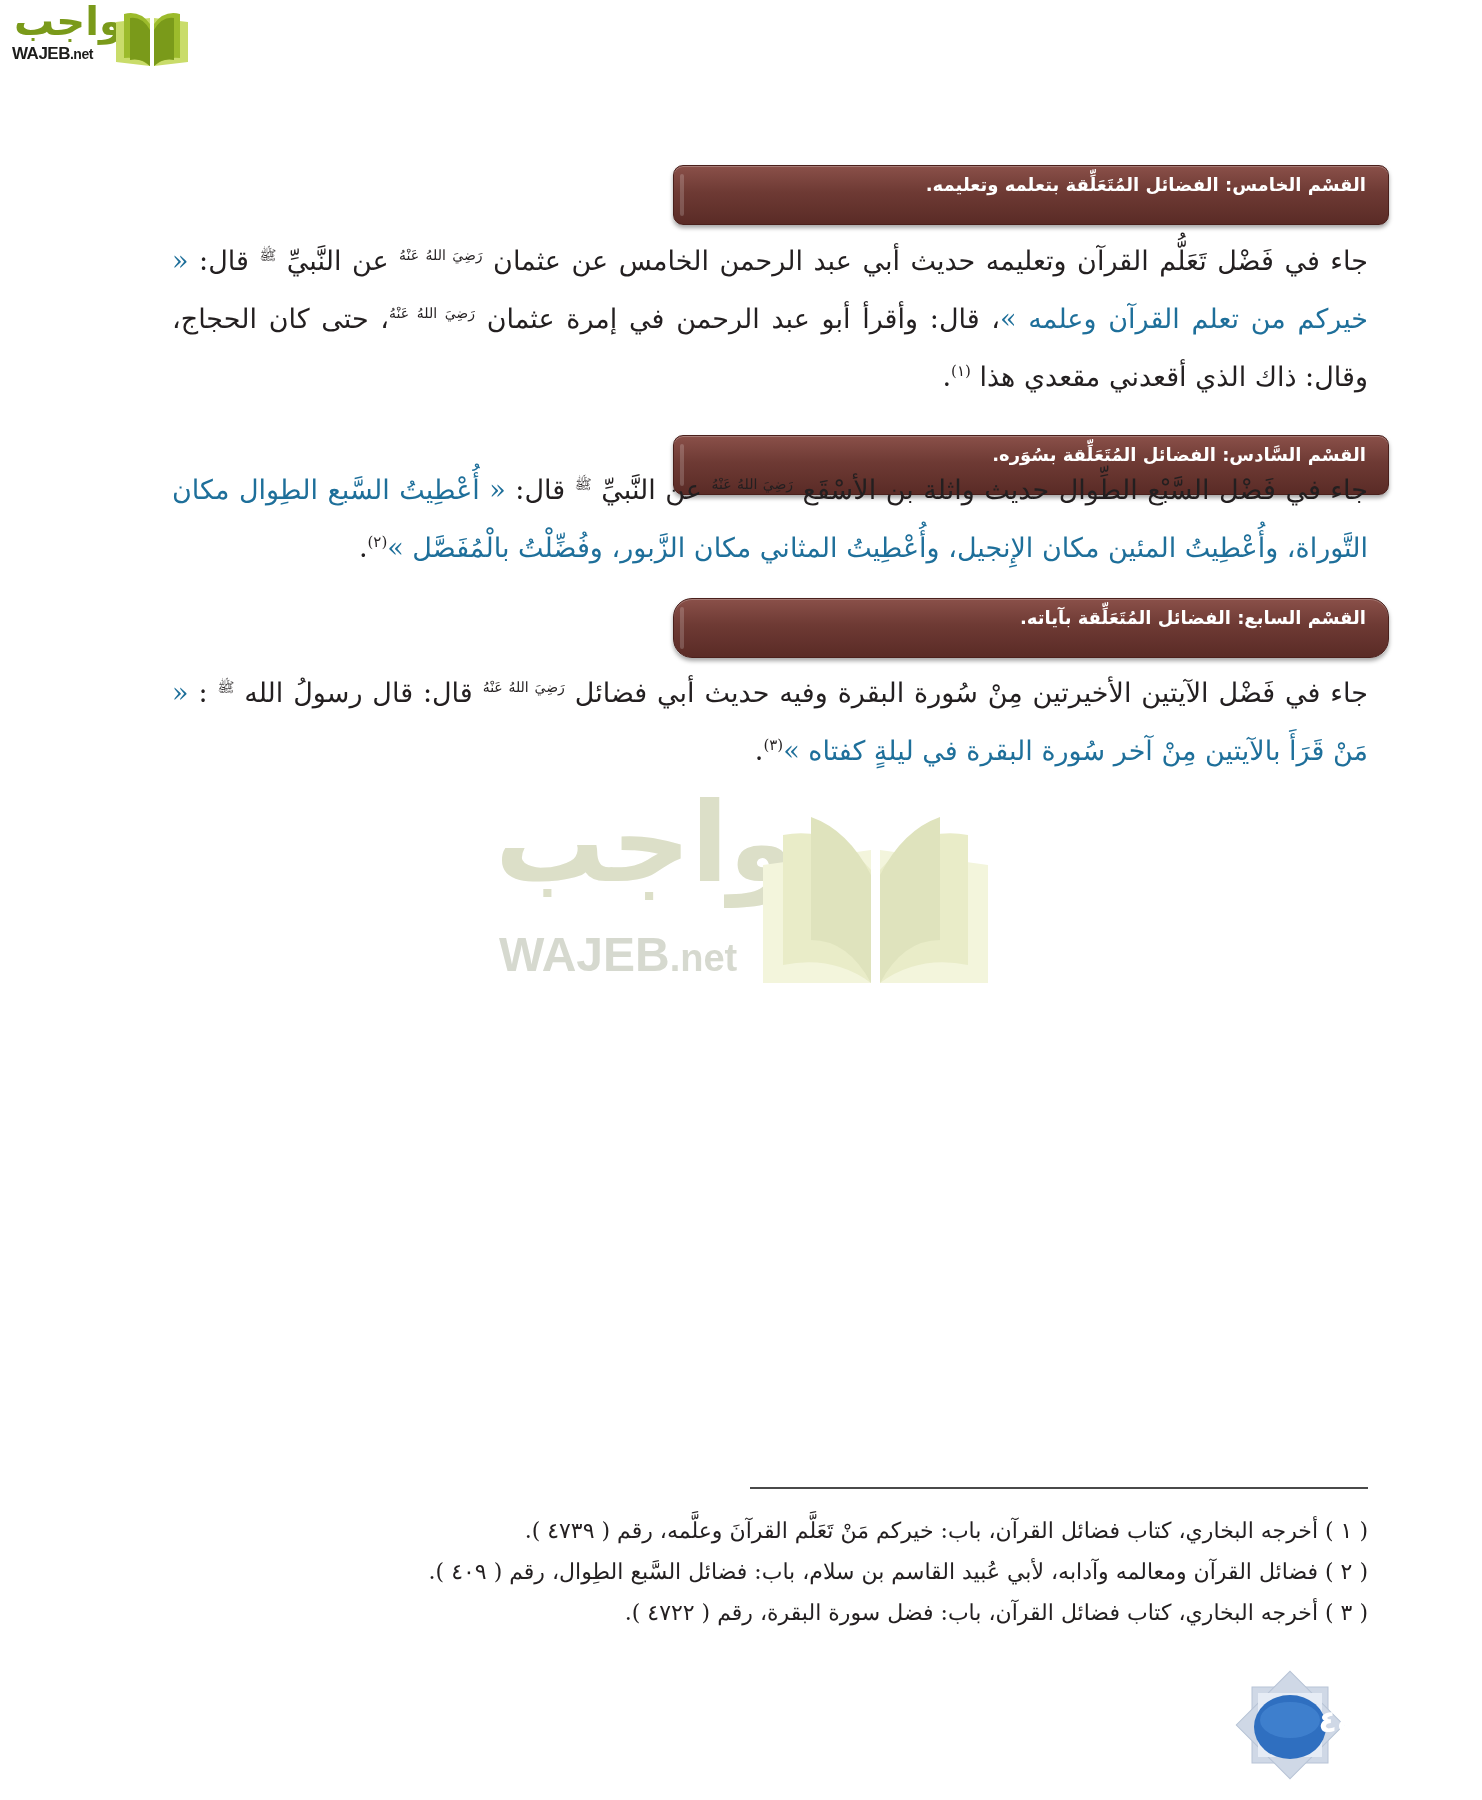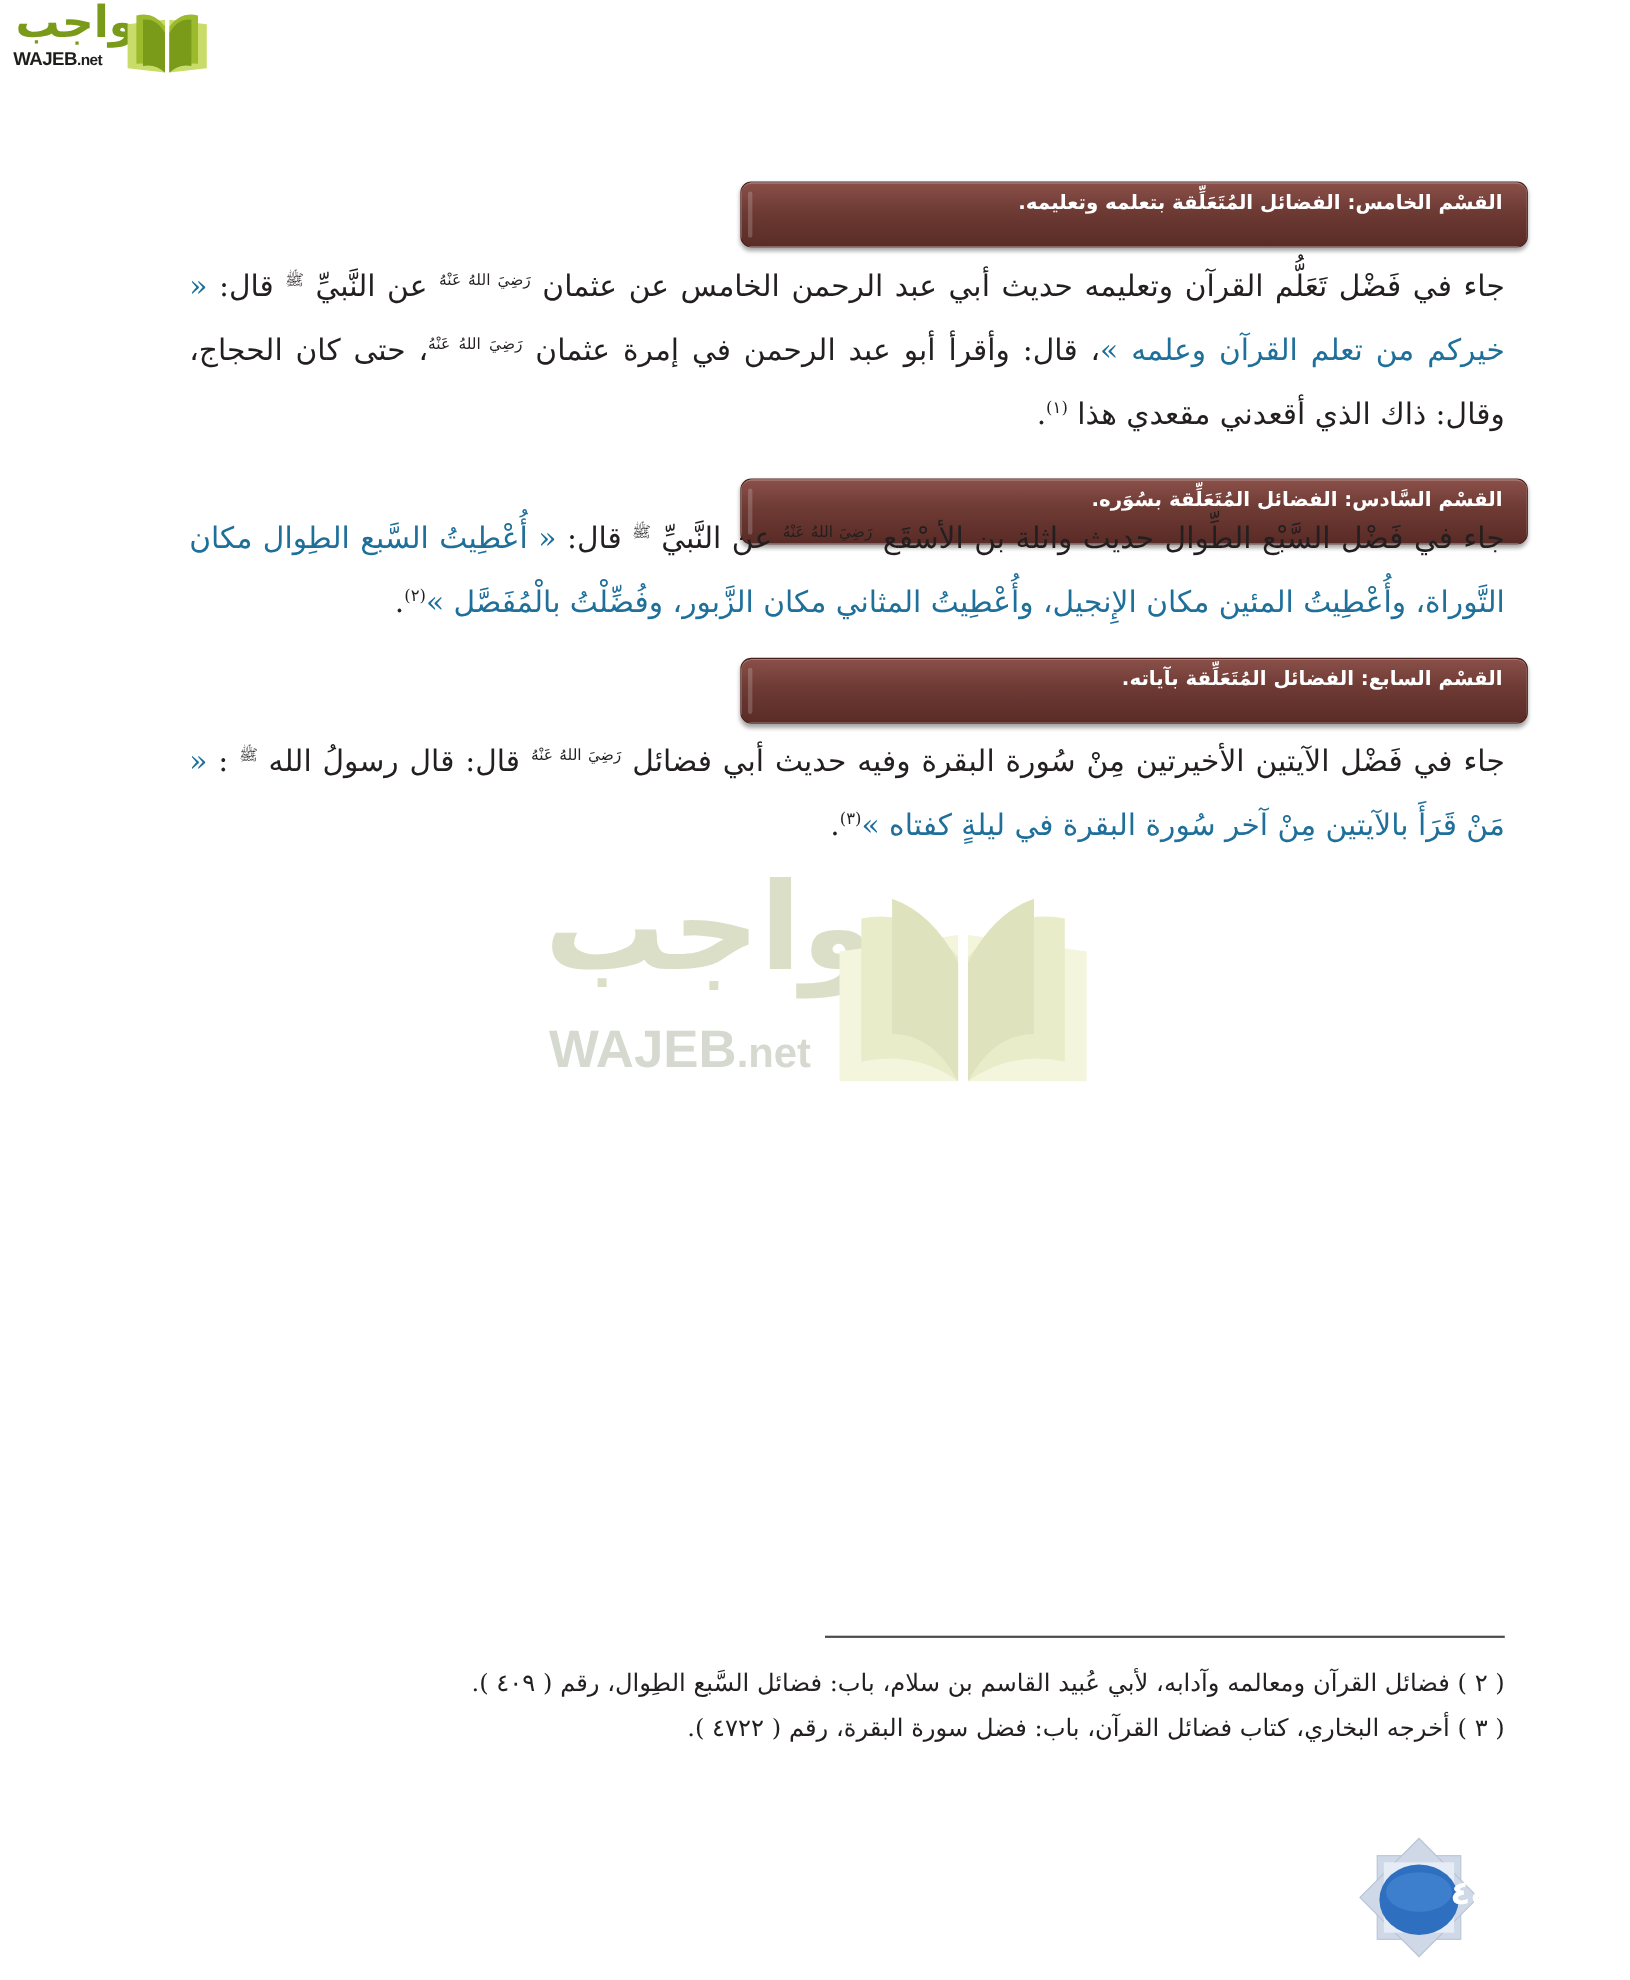--- a/index.html
+++ b/index.html
@@ -80,21 +80,21 @@
 </div>
 <div class="para" style="top:461px;">
   <span>جاء في فَضْل السَّبْع الطِّوال  حديث واثلة بن الأسْقَع</span>
   <span class="honor">رَضِيَ اللهُ عَنْهُ</span>
   <span>عن النَّبيِّ</span>
   <span class="honor">ﷺ</span>
   <span>قال:</span>
   <span class="quote">« أُعْطِيتُ السَّبع الطِوال مكان التَّوراة، وأُعْطِيتُ المئين مكان الإِنجيل، وأُعْطِيتُ المثاني مكان الزَّبور، وفُضِّلْتُ بالْمُفَصَّل »</span><span class="sup">(٢)</span><span>.</span>
 </div>
 
-<div class="banner" style="top:598px;">
+<div class="banner" style="top:598px;border-radius:19px;">
   <div class="title">القسْم السابع: الفضائل المُتَعَلِّقة بآياته.</div>
 </div>
 <div class="para" style="top:664px;">
   <span>جاء في فَضْل الآيتين الأخيرتين مِنْ سُورة البقرة وفيه حديث أبي فضائل</span>
   <span class="honor">رَضِيَ اللهُ عَنْهُ</span>
   <span>قال: قال رسولُ الله</span>
   <span class="honor">ﷺ</span>
   <span>:</span>
   <span class="quote">« مَنْ قَرَأَ بالآيتين مِنْ آخر سُورة البقرة في ليلةٍ كفتاه »</span><span class="sup">(٣)</span><span>.</span>
 </div>
@@ -107,20 +107,21 @@
     <path d="M225 50 L117 35 L117 168 L225 168 Z" fill="#f3f5dc"></path>
     <path d="M20 20 Q70 10 108 55 L108 168 Q70 140 20 150 Z" fill="#e9ecc8"></path>
     <path d="M205 20 Q155 10 117 55 L117 168 Q155 140 205 150 Z" fill="#e9ecc8"></path>
     <path d="M48 2 Q85 15 108 60 L108 168 Q85 125 48 125 Z" fill="#dfe3bd"></path>
     <path d="M177 2 Q140 15 117 60 L117 168 Q140 125 177 125 Z" fill="#dfe3bd"></path>
   </svg>
 </div>
 
 <div class="fn-rule"></div>
 <div class="footnotes">
+  <div>( ١ ) أخرجه البخاري، كتاب فضائل القرآن، باب: خيركم مَنْ تَعَلَّم القرآنَ وعلَّمه، رقم ( ٤٧٣٩ ).</div>
   <div>( ٢ ) فضائل القرآن ومعالمه وآدابه، لأبي عُبيد القاسم بن سلام، باب: فضائل السَّبع الطِوال، رقم ( ٤٠٩ ).</div>
   <div>( ٣ ) أخرجه البخاري، كتاب فضائل القرآن، باب: فضل سورة البقرة، رقم ( ٤٧٢٢ ).</div>
 </div>
 
 <div class="page-badge">
   <svg width="130" height="130" viewBox="0 0 130 130">
     <g fill="#cfd8e6" stroke="#b7c3d6" stroke-width="1">
       <rect x="27" y="27" width="76" height="76"></rect>
       <rect x="27" y="27" width="76" height="76" transform="rotate(45 65 65)"></rect>
     </g>

